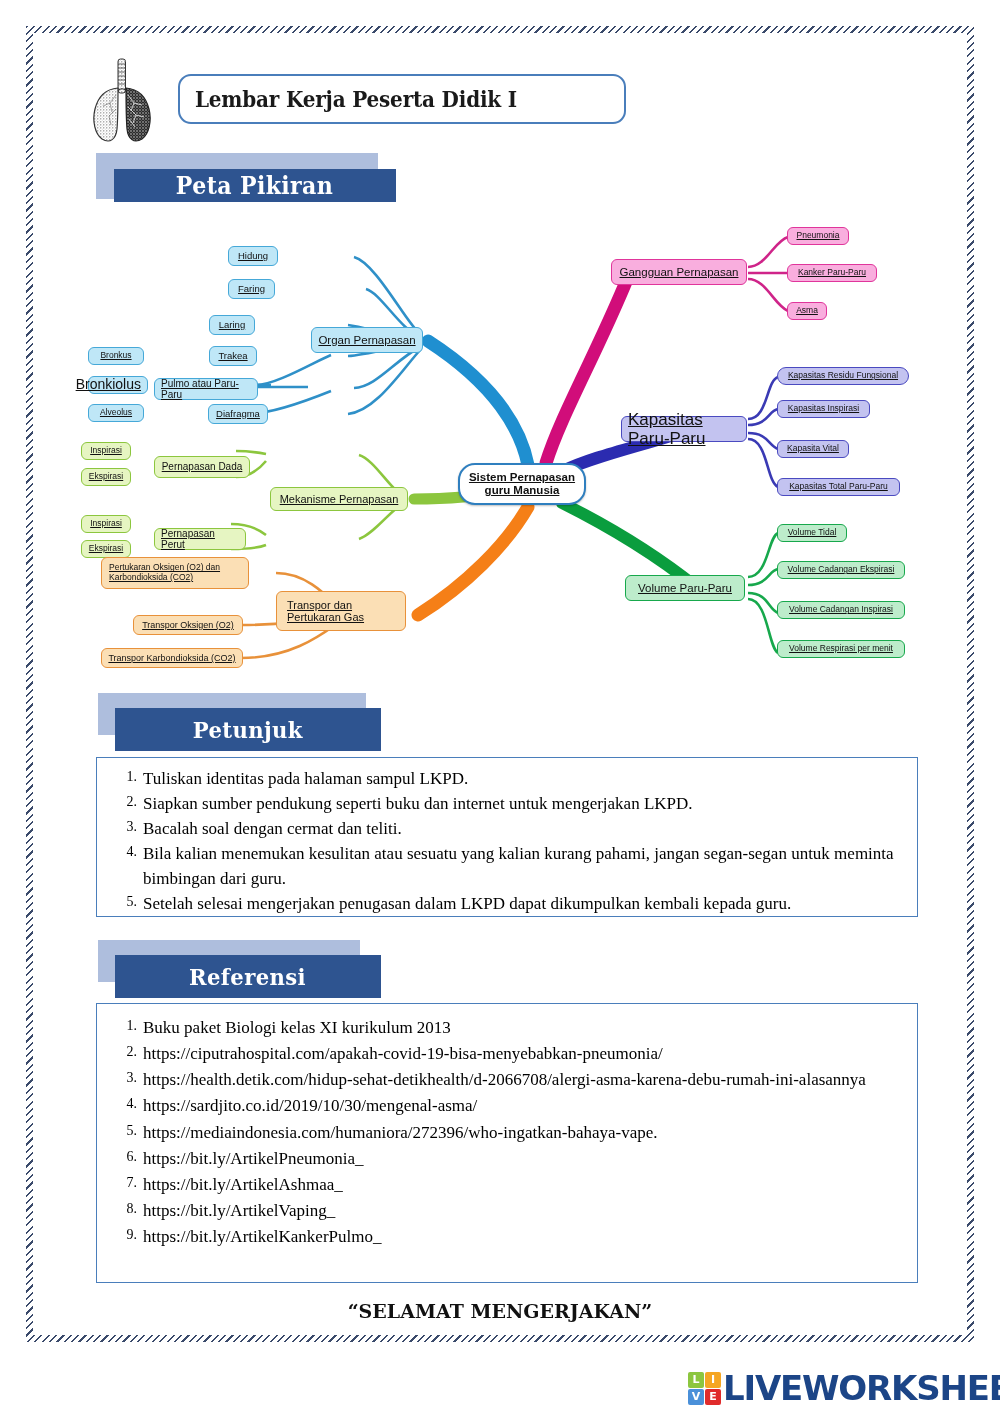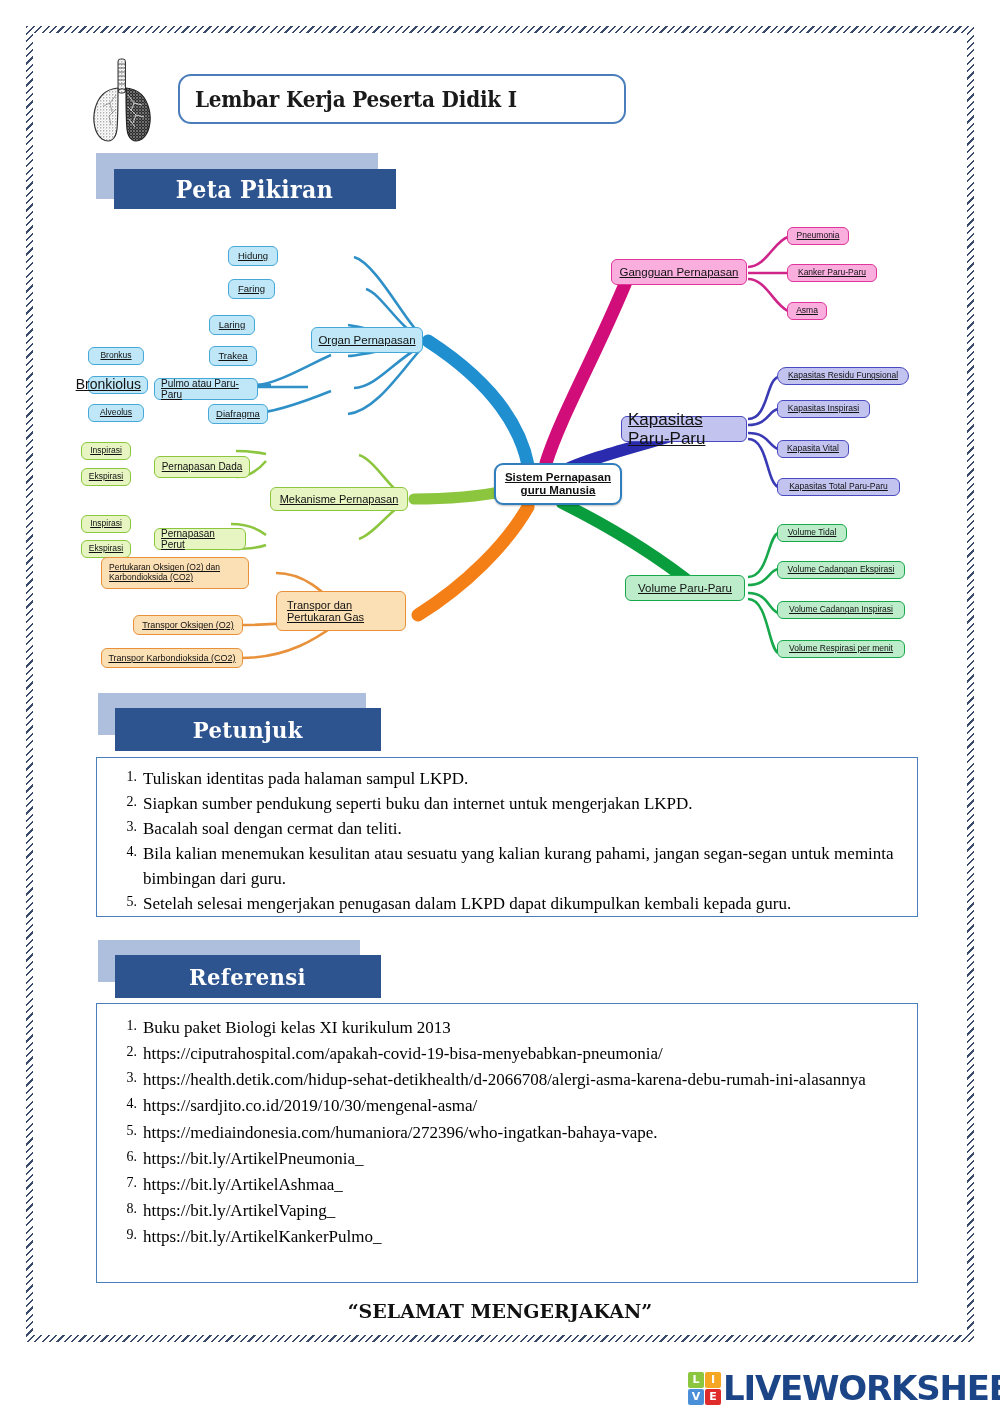--- a/index.html
+++ b/index.html
@@ -60,23 +60,22 @@
   
   .mindmap{position:absolute;left:76px;top:215px;width:860px;height:470px;}
   .mindmap svg{position:absolute;left:0;top:0;}
   .node{
     position:absolute;box-sizing:border-box;display:flex;align-items:center;
     font-family:"Liberation Sans",sans-serif;color:#111;
     border-radius:6px;padding:0 6px;line-height:1.12;text-decoration:underline;
   }
   .node.center{
     justify-content:center;text-align:center;font-weight:bold;
-    border:2px solid #2f7fbf;background:#fff;color:#111;border-radius:9px;
+    border:2px solid #2f7fbf;background:#fff;color:#111;border-radius:17px;
     box-shadow:0 1px 2px rgba(0,0,0,.25);
-    margin-left:36px;
   }
   .n-blue  {background:#bfe7f7;border:1.3px solid #45a8d8;}
   .n-green {background:#e6f5c2;border:1.3px solid #8cc63e;}
   .n-orange{background:#fbdfb5;border:1.3px solid #e8913a;}
   .n-pink  {background:#f9aede;border:1.3px solid #e0359b;}
   .n-purple{background:#c3c3f0;border:1.3px solid #4a4ac0;}
   .n-mint  {background:#bdeccb;border:1.3px solid #17a84c;}
 
   
   .closing{
@@ -133,21 +132,21 @@
     </g>
     <path d="M42 36 C44 33 48 33 50 36" fill="none" stroke="#333" stroke-width="1.1"></path>
   </svg>
 
   <div class="title-box">
     <span class="title-text">Lembar Kerja Peserta Didik I</span>
   </div>
 
   <div class="banner" style="left:96px;top:153px;width:300px;height:62px;">
     <div class="shadow" style="width:282px;height:46px;"></div>
-    <div class="bar" style="left:18px;top:16px;width:282px;height:40px;">
+    <div class="bar" style="left:18px;top:16px;width:282px;height:33px;">
       <span style="font-size:24px;">Peta Pikiran</span>
     </div>
   </div>
 
   <div class="mindmap">
     <svg width="860" height="470" viewBox="0 0 860 470" xmlns="http://www.w3.org/2000/svg">
 
       <path d="M452 250 C445 215 420 170 352 126" stroke="#1f8fd0" stroke-width="13" fill="none" stroke-linecap="round"></path>
       <path d="M470 248 C485 200 520 140 552 62" stroke="#d10d7a" stroke-width="13" fill="none" stroke-linecap="round"></path>
       <path d="M487 256 C520 240 570 230 616 214" stroke="#2b2bb0" stroke-width="12" fill="none" stroke-linecap="round"></path>

